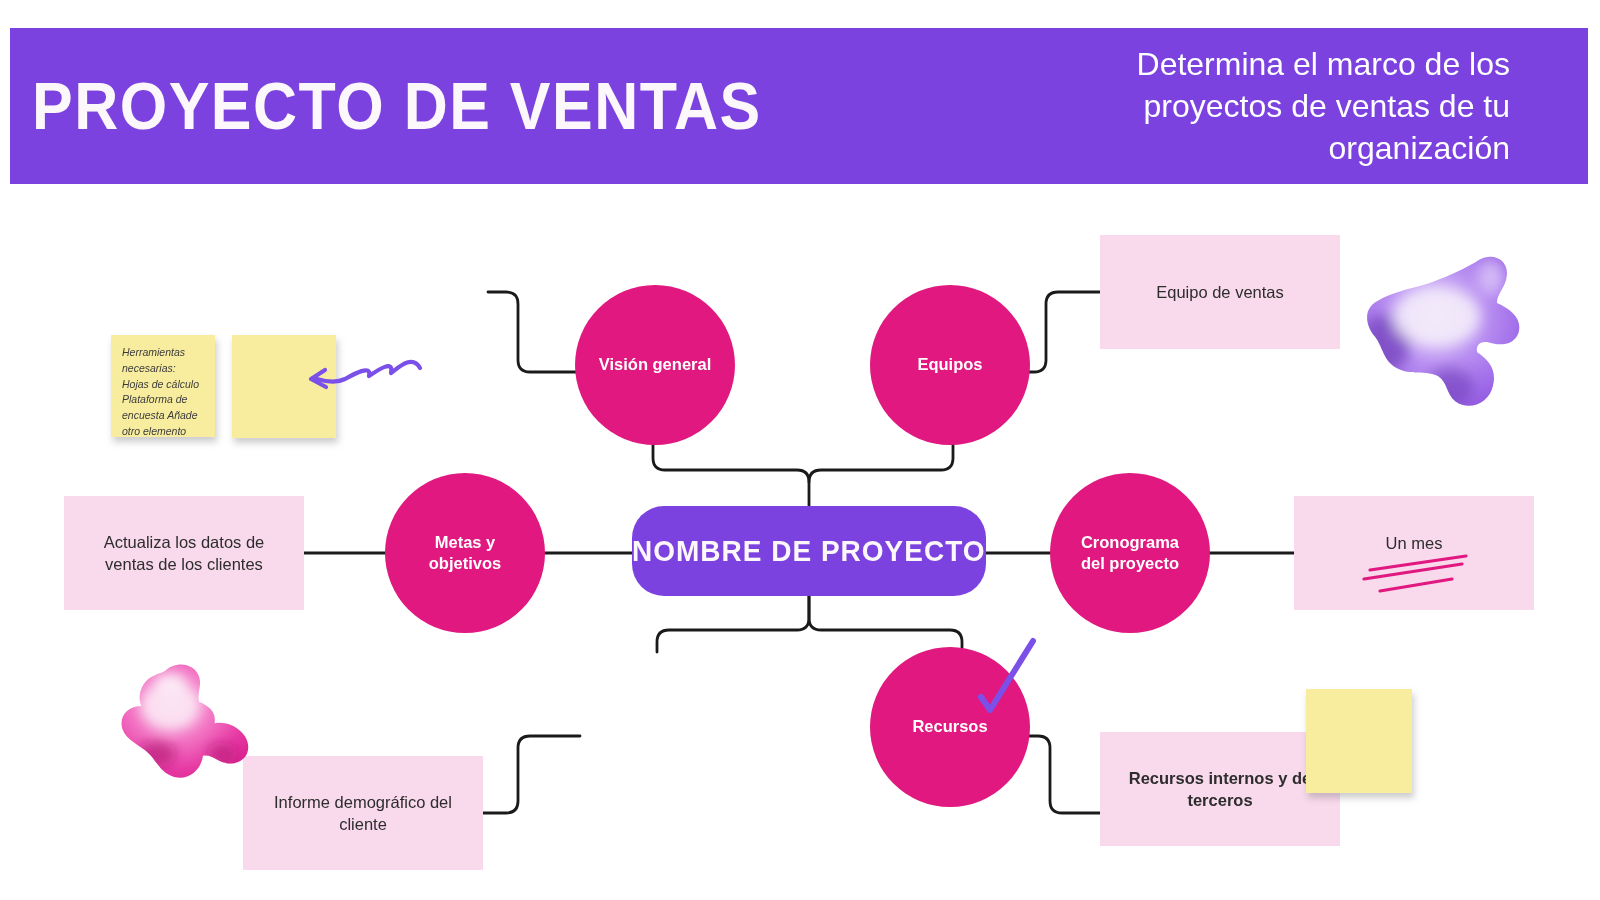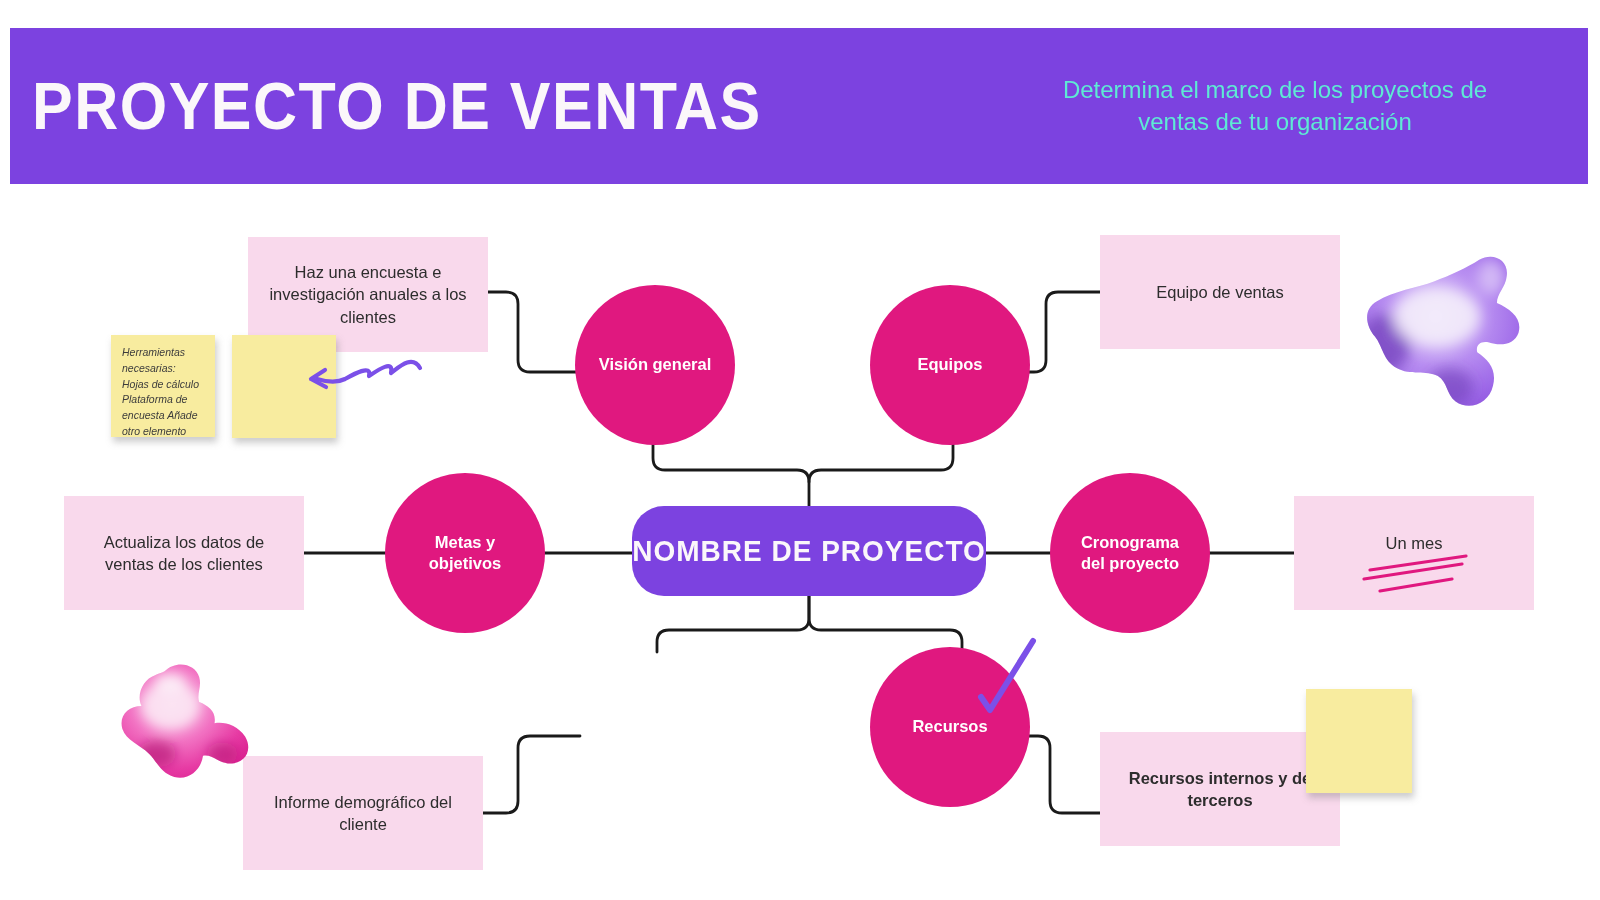--- a/index.html
+++ b/index.html
@@ -12,21 +12,21 @@
   html,body{background:#fff;}
   body{font-family:"Liberation Sans",sans-serif;}
   .canvas{position:relative;width:1600px;height:900px;background:#ffffff;overflow:hidden;}
 
   
   .banner{position:absolute;left:10px;top:28px;width:1578px;height:156px;
     background:var(--banner-purple);display:flex;align-items:center;z-index:2;}
   .banner h1{color:#FBF7FA;font-size:61px;font-weight:bold;letter-spacing:1.5px;
     margin-left:22px;transform:scaleY(1.1);transform-origin:left center;white-space:nowrap;}
   .banner .subtitle{position:absolute;right:78px;top:50%;transform:translateY(-50%);
-    width:470px;text-align:center;color:#5eead4;font-size:24px;line-height:1.32;}
+    width:470px;text-align:right;color:#ffffff;font-size:32px;line-height:1.32;}
 
   
   svg.layer{position:absolute;left:0;top:0;width:1600px;height:900px;pointer-events:none;}
   .connector-layer{z-index:1;}
   .annotation-layer{z-index:6;}
   .connector-path{fill:none;stroke:var(--connector);stroke-width:2.8px;stroke-linecap:round;}
   .annotation-stroke{fill:none;stroke:var(--annotation-purple);stroke-linecap:round;stroke-linejoin:round;}
   .underline-stroke{fill:none;stroke:var(--underline-pink);stroke-width:3.2px;stroke-linecap:round;}
 
   
@@ -49,21 +49,21 @@
   .circle.vg{left:575px;top:285px;}
   .circle.eq{left:870px;top:285px;}
   .circle.mo{left:385px;top:473px;}
   .circle.cr{left:1050px;top:473px;}
   .circle.re{left:575px;top:647px;}
   .circle.rc{left:870px;top:647px;}
 
   
   .center-node{position:absolute;left:632px;top:506px;width:354px;height:90px;
     background:var(--node-purple);border-radius:32px;display:flex;align-items:center;
-    justify-content:center;color:#FBF7FA;font-size:28px;letter-spacing:1px;
+    color:#FBF7FA;font-size:28px;letter-spacing:1px;
     font-weight:bold;z-index:3;}
   .center-node span{transform:scaleY(1.08);}
 
   
   .sticky{position:absolute;background:var(--sticky-yellow);z-index:4;
     box-shadow:2px 5px 7px rgba(110,110,110,0.35);
     font-style:italic;font-size:10.5px;line-height:1.5;color:#3C3C3C;
     padding:10px 11px;overflow:hidden;}
   .sticky.s1{left:111px;top:335px;width:104px;height:102px;}
   .sticky.s2{left:232px;top:335px;width:104px;height:103px;}
@@ -93,23 +93,20 @@
     <path class="connector-path" d="M 488 292 L 506 292 Q 518 292 518 304 L 518 360 Q 518 372 530 372 L 580 372"></path>
     <path class="connector-path" d="M 1025 372 L 1034 372 Q 1046 372 1046 360 L 1046 304 Q 1046 292 1058 292 L 1100 292"></path>
     <path class="connector-path" d="M 304 553 L 390 553"></path>
     <path class="connector-path" d="M 542 553 L 632 553"></path>
     <path class="connector-path" d="M 986 553 L 1052 553"></path>
     <path class="connector-path" d="M 1208 553 L 1296 553"></path>
     <path class="connector-path" d="M 483 813 L 506 813 Q 518 813 518 801 L 518 748 Q 518 736 530 736 L 580 736"></path>
     <path class="connector-path" d="M 1026 736 L 1038 736 Q 1050 736 1050 748 L 1050 801 Q 1050 813 1062 813 L 1100 813"></path>
   </svg>
 
-  <div class="card r1">
-    <span>Haz una encuesta e investigación anuales a los clientes</span>
-  </div>
   <div class="card r2">
     <span>Equipo de ventas</span>
   </div>
   <div class="card r4">
     <span>Un mes</span>
   </div>
   <div class="card r3">
     <span>Actualiza los datos de ventas de los clientes</span>
   </div>
   <div class="card r5">

